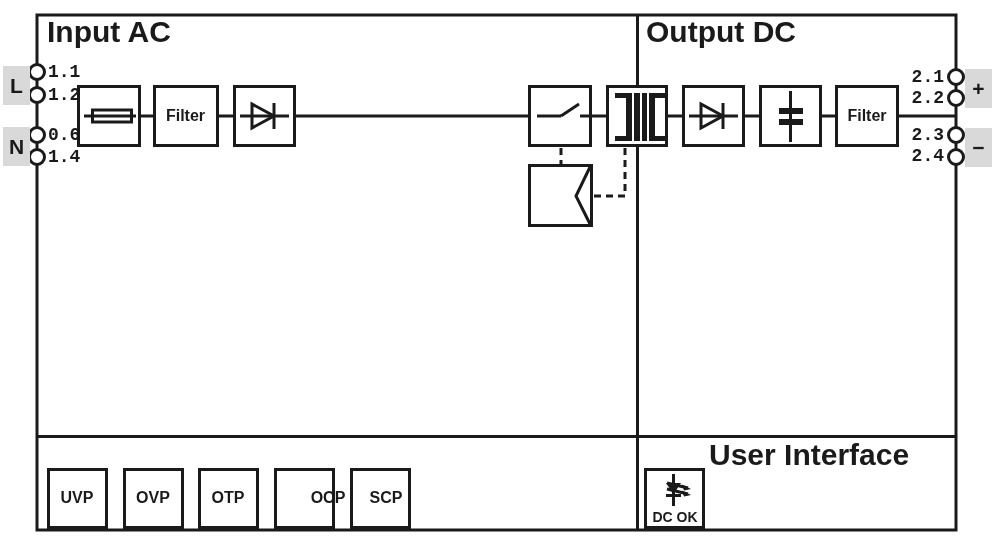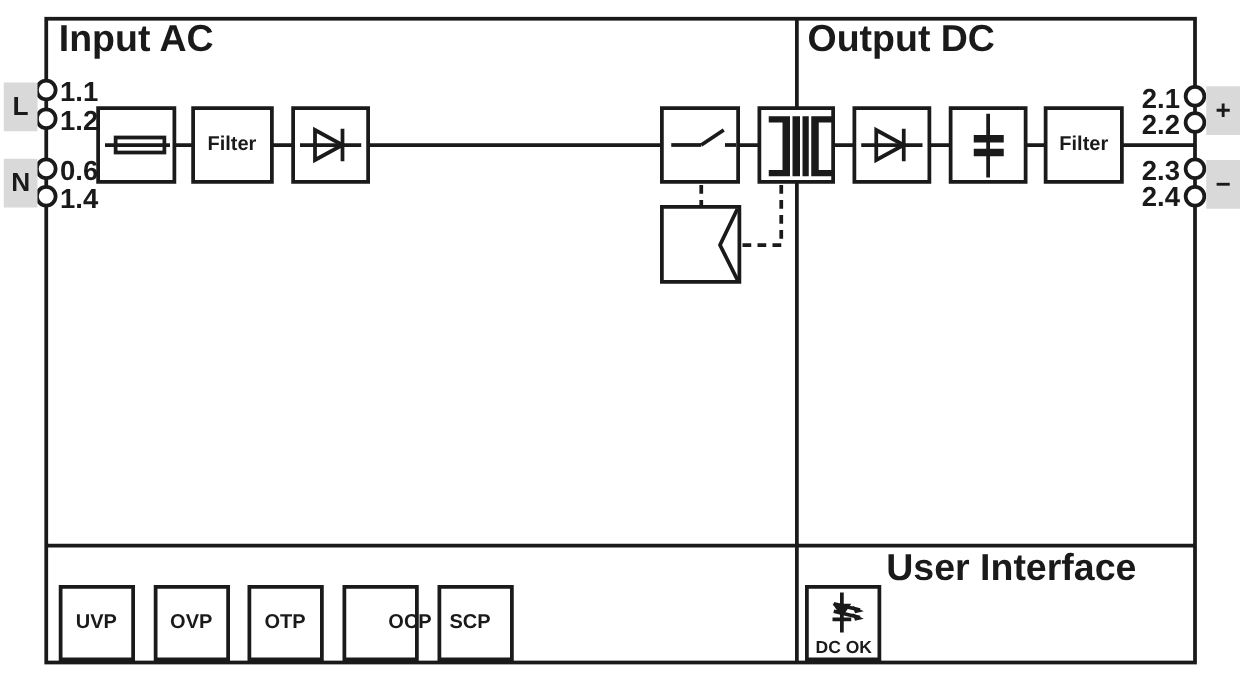--- a/index.html
+++ b/index.html
@@ -13,21 +13,21 @@
     overflow: hidden;
   }
   svg.layer { position: absolute; left: 0; top: 0; }
   .s  { stroke: var(--line, #1a1a1a); stroke-width: 3; fill: none; }
   .f  { fill: var(--line, #1a1a1a); stroke: none; }
   .wbox { fill: #ffffff; stroke: var(--line, #1a1a1a); stroke-width: 3; }
   .circ { fill: #ffffff; stroke: var(--line, #1a1a1a); stroke-width: 3; }
   .dash { stroke-dasharray: 7 5; }
   .lbl { position: absolute; font-weight: bold; line-height: 1; white-space: nowrap; }
   .title { font-size: 30px; }
-  .pin { font-size: 22px; }
+  .pin { font-size: 18px; font-family: Liberation Mono, monospace; }
   .pin.r { text-align: left; margin-left: 40px; }
   .chip {
     position: absolute; width: 27px; height: 39px;
     background: var(--chip, #d9d9d9);
     display: flex; align-items: center; justify-content: center;
     font-weight: bold; font-size: 21px;
   }
   .boxlbl {
     position: absolute; display: flex; align-items: center; justify-content: center;
     font-weight: bold; font-size: 16px;
@@ -146,17 +146,17 @@
   <div class="lbl pin r" style="right:56px; top:126px;">2.3</div>
   <div class="lbl pin r" style="right:56px; top:147px;">2.4</div>
 
   <div class="boxlbl" style="left:153px; top:87px; width:65px; height:58px;">Filter</div>
   <div class="boxlbl" style="left:835px; top:87px; width:64px; height:58px;">Filter</div>
 
   <div class="boxlbl" style="left:47px;  top:469px; width:60px; height:58px;">UVP</div>
   <div class="boxlbl" style="left:123px; top:469px; width:60px; height:58px;">OVP</div>
   <div class="boxlbl" style="left:198px; top:469px; width:60px; height:58px;">OTP</div>
   <div class="boxlbl" style="left:274px; top:469px; width:60px; height:58px;margin-left:24px;">OCP</div>
-  <div class="boxlbl" style="left:340px; top:469px; width:72px; height:58px;">SCP</div>
+  <div class="boxlbl" style="left:350px; top:469px; width:72px; height:58px;">SCP</div>
 
   <div class="dcok" style="left:644px; top:509px; width:62px;">DC OK</div>
 
 </div>
 
 </body></html>

